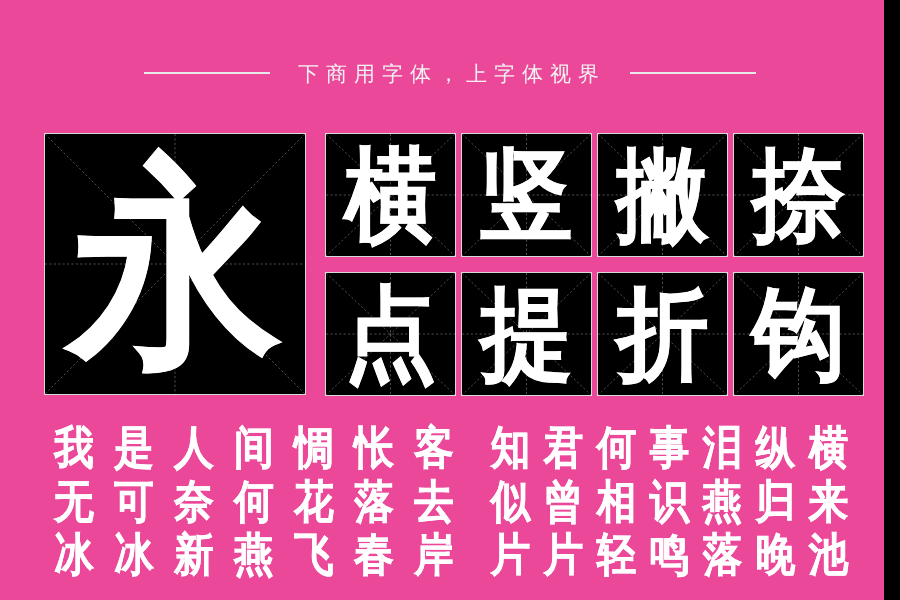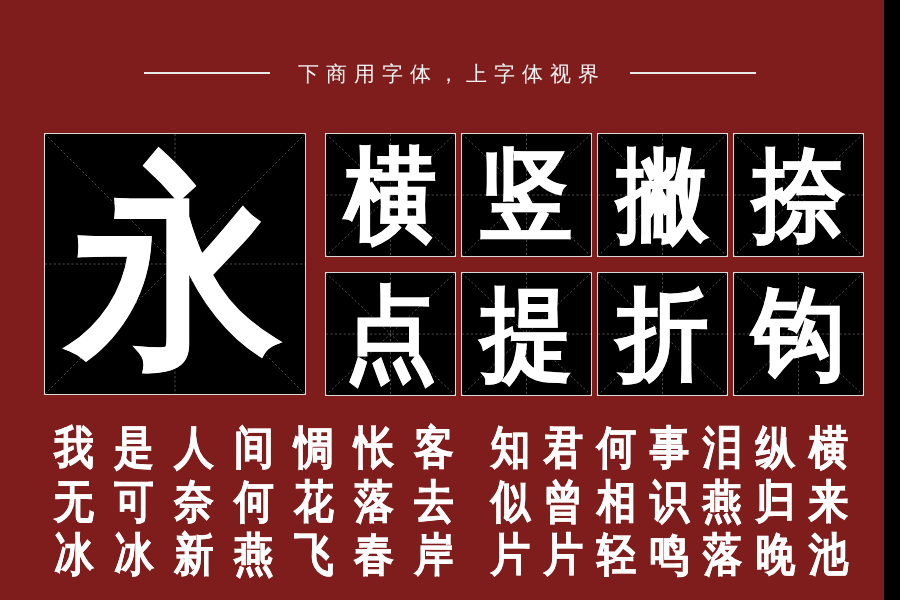--- a/index.html
+++ b/index.html
@@ -15,21 +15,21 @@
     font-family: "Liberation Sans", sans-serif;
     color: #ffffff;
     position: relative;
   }
 
   #poster {
     position: absolute;
     left: 0; top: 0;
     width: 884px;
     height: 600px;
-    background: #7f1d1d;
+    background: #ec4899;
   }
 
   
   #header {
     position: absolute;
     left: 0;
     top: 50px;
     width: 900px;
     height: 46px;
     display: flex;

